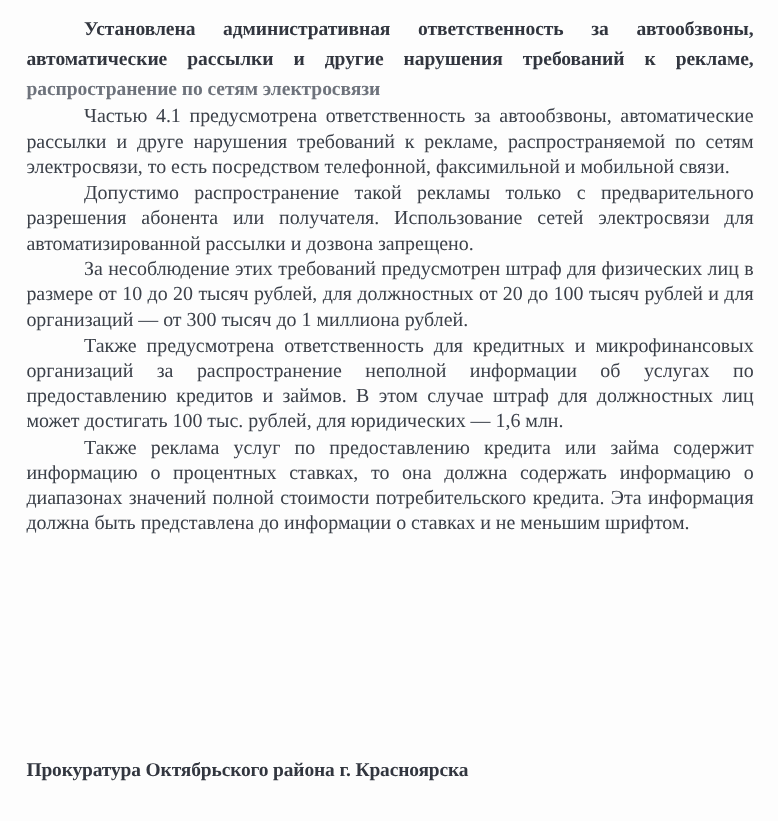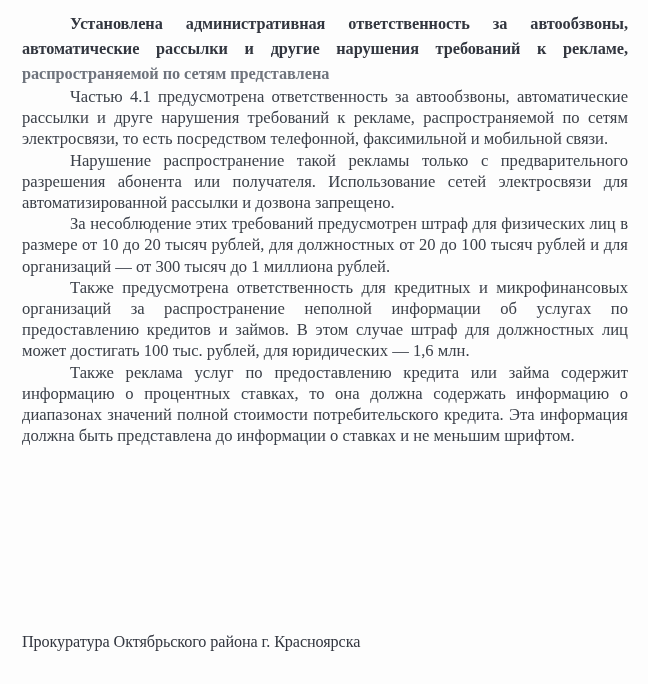--- a/index.html
+++ b/index.html
@@ -60,39 +60,39 @@
   }
   .para.first-body {
     padding-top: 14px;
   }
 
   
   .signature {
     position: absolute;
     left: 0;
     top: 632px;
-    font-weight: normal;
+    font-weight: bold;
     font-size: 16.2px;
     line-height: 21px;
     color: #32363f;
     letter-spacing: -0.1px;
     white-space: nowrap;
   }
 </style>
 </head>
 <body>
 
 <div class="page">
 
-  <h1 class="doc-title"><span class="title-indent"></span><span>Установлена административная ответственность за автообзвоны,</span> <span>автоматические рассылки и другие нарушения требований к рекламе,</span> <span class="title-tail">распространяемой по сетям представлена</span></h1>
+  <h1 class="doc-title"><span class="title-indent"></span><span>Установлена административная ответственность за автообзвоны,</span> <span>автоматические рассылки и другие нарушения требований к рекламе,</span> <span class="title-tail">распространение по сетям электросвязи</span></h1>
 
 
   <p class="para">Частью 4.1 предусмотрена ответственность за автообзвоны, автоматические рассылки и друге нарушения требований к рекламе, распространяемой по сетям электросвязи, то есть посредством телефонной, факсимильной и мобильной связи.</p>
 
-  <p class="para">Нарушение распространение такой рекламы только с предварительного разрешения абонента или получателя. Использование сетей электросвязи для автоматизированной рассылки и дозвона запрещено.</p>
+  <p class="para">Допустимо распространение такой рекламы только с предварительного разрешения абонента или получателя. Использование сетей электросвязи для автоматизированной рассылки и дозвона запрещено.</p>
 
   <p class="para">За несоблюдение этих требований предусмотрен штраф для физических лиц в размере от 10 до 20 тысяч рублей, для должностных от 20 до 100 тысяч рублей и для организаций — от 300 тысяч до 1 миллиона рублей.</p>
 
   <p class="para">Также предусмотрена ответственность для кредитных и микрофинансовых организаций за распространение неполной информации об услугах по предоставлению кредитов и займов. В этом случае штраф для должностных лиц может достигать 100 тыс. рублей, для юридических — 1,6 млн.</p>
 
   <p class="para">Также реклама услуг по предоставлению кредита или займа содержит информацию о процентных ставках, то она должна содержать информацию о диапазонах значений полной стоимости потребительского кредита. Эта информация должна быть представлена до информации о ставках и не меньшим шрифтом.</p>
 
   <div class="signature">Прокуратура Октябрьского района г. Красноярска</div>
 
 </div>

